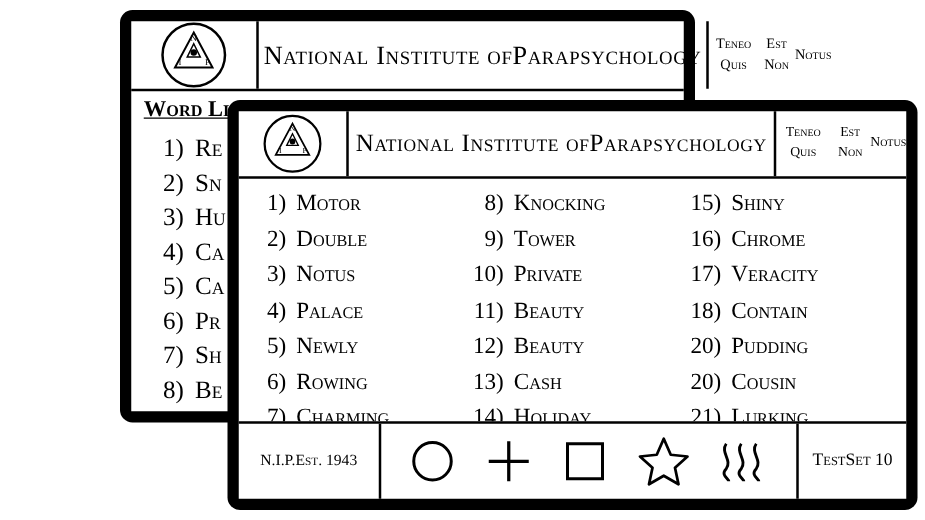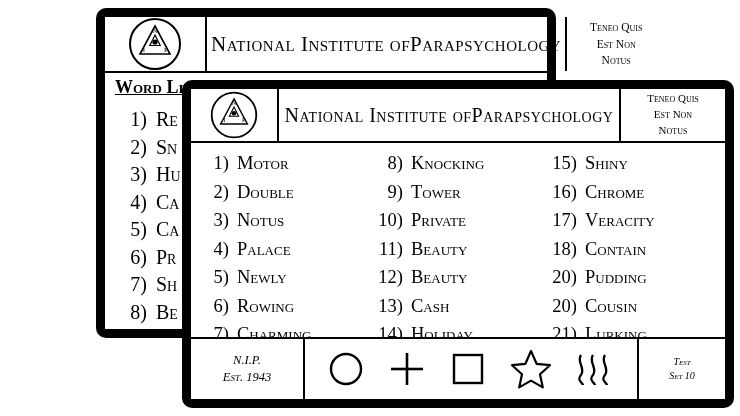--- a/index.html
+++ b/index.html
@@ -57,21 +57,21 @@
     text-align: center;
   }
   .title-line {
     font-variant: small-caps;
     letter-spacing: 0.5px;
     white-space: nowrap;
   }
   .motto-cell {
     flex: 0 0 auto;
     display: flex;
-    flex-direction: column;
+    flex-direction: row;
     align-items: center;
     justify-content: center;
     text-align: center;
     font-variant: small-caps;
     line-height: 1.45;
   }
 
   
   .body {
     flex: 1 1 auto;
@@ -100,26 +100,25 @@
   
   .footer {
     flex: 0 0 auto;
     border-top: 2px solid #000;
     display: flex;
     align-items: stretch;
   }
   .footer-left, .footer-right {
     flex: 0 0 auto;
     display: flex;
-    flex-direction: column;
+    flex-direction: row;
     align-items: center;
     justify-content: center;
     font-variant: small-caps;
     line-height: 1.4;
-    font-style: italic;
   }
   .footer-left { border-right: 2px solid #000; }
   .footer-right { border-left: 2px solid #000; }
   .footer-mid {
     flex: 1 1 auto;
     display: flex;
     align-items: center;
     justify-content: space-evenly;
   }
 
@@ -158,21 +157,21 @@
   #card-front .crest-cell { width: 86px; }
   #card-front .title-cell { padding: 5px 4px; }
   #card-front .title-line { font-size: 20px; }
   #card-front .motto-cell { width: 104px; font-size: 11px; }
   #card-front .body { font-size: 18.5px; padding-top: 10px; }
   #card-front .col { width: 33.3%; }
   #card-front .col-1 { padding-left: 12px; }
   #card-front .word { margin-bottom: 7.5px; }
   #card-front .num { width: 26px; margin-right: 8px; }
   #card-front .footer-left { width: 112px; font-size: 12.5px; }
-  #card-front .footer-right { width: 86px; font-size: 10px; }
+  #card-front .footer-right { width: 86px; font-size: 14px; }
   #card-front .footer { height: 60px; }
 
   
   .crest { display: block; }
 
   
   .zener { display: block; }
 </style>
 </head>
 <body>

